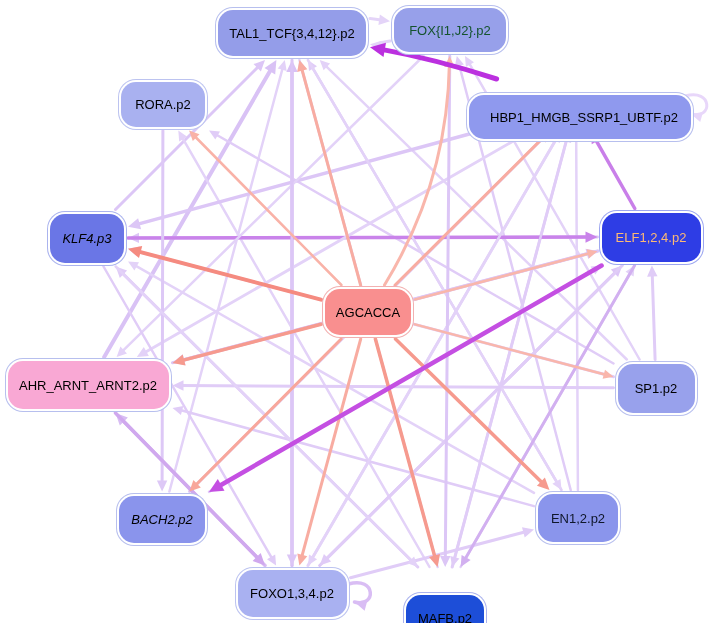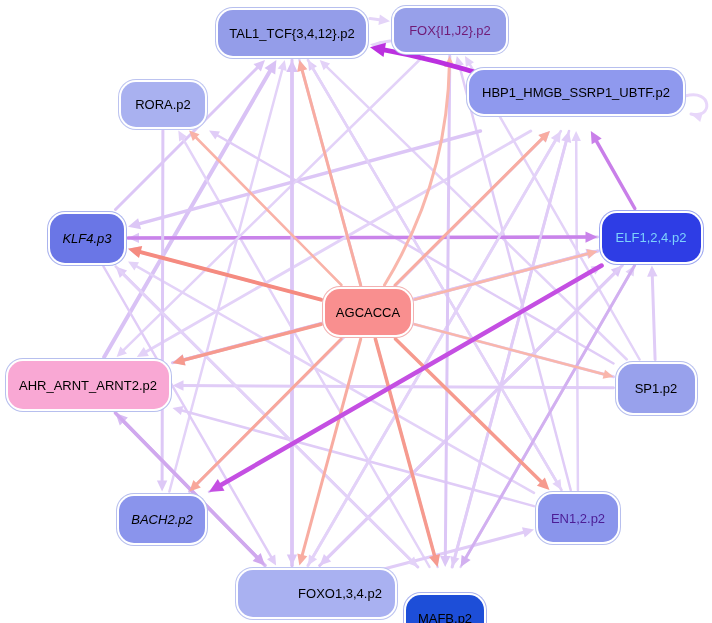--- a/index.html
+++ b/index.html
@@ -143,50 +143,50 @@
       <polygon points="209.0,491.9 217.8,479.1 224.5,490.7" fill="#c44fe2"></polygon>
       <path d="M 685 96 C 713 88 713 120 691 114" fill="none" stroke="#e8d7fa" stroke-width="3" stroke-linecap="round"></path>
       <polygon points="691.0,114.0 703.0,111.9 700.2,121.9" fill="#e8d7fa"></polygon>
       <path d="M 348.5 584 C 376.5 576 376.5 608 354.5 602" fill="none" stroke="#d9bdf4" stroke-width="3.5" stroke-linecap="round"></path>
       <polygon points="354.5,602.0 367.6,599.7 364.6,610.7" fill="#d9bdf4"></polygon>
     </svg>
   <div id="nodes">
       <div class="node" style="left: 218px; top: 10px; width: 148px; height: 46px; background: rgb(148, 157, 233); color: rgb(0, 0, 0); box-shadow: rgb(255, 255, 255) 0px 0px 0px 2px, rgb(183, 191, 238) 0px 0px 0px 3px;">
         <span class="lbl">TAL1_TCF{3,4,12}.p2</span>
       </div>
-      <div class="node" style="left: 394px; top: 8px; width: 112px; height: 44px; background: rgb(151, 160, 234); color: #701a75; box-shadow: rgb(255, 255, 255) 0px 0px 0px 2px, rgb(183, 191, 238) 0px 0px 0px 3px; border-radius: 12px;">
+      <div class="node" style="left: 394px; top: 8px; width: 112px; height: 44px; background: rgb(151, 160, 234); color: #14532d; box-shadow: rgb(255, 255, 255) 0px 0px 0px 2px, rgb(183, 191, 238) 0px 0px 0px 3px;">
         <span class="lbl">FOX{I1,J2}.p2</span>
       </div>
-      <div class="node" style="left: 469px; top: 70px; width: 214px; height: 44px; background: rgb(143, 153, 238); color: rgb(0, 0, 0); box-shadow: rgb(255, 255, 255) 0px 0px 0px 2px, rgb(183, 191, 238) 0px 0px 0px 3px;">
+      <div class="node" style="left: 469px; top: 95px; width: 214px; height: 44px; background: rgb(143, 153, 238); color: rgb(0, 0, 0); box-shadow: rgb(255, 255, 255) 0px 0px 0px 2px, rgb(183, 191, 238) 0px 0px 0px 3px; padding-left: 8px;">
         <span class="lbl">HBP1_HMGB_SSRP1_UBTF.p2</span>
       </div>
       <div class="node" style="left: 121px; top: 81.5px; width: 84px; height: 45px; background: rgb(169, 177, 240); color: rgb(0, 0, 0); box-shadow: rgb(255, 255, 255) 0px 0px 0px 2px, rgb(188, 195, 240) 0px 0px 0px 3px;">
         <span class="lbl">RORA.p2</span>
       </div>
       <div class="node" style="left: 50px; top: 213.5px; width: 74px; height: 49px; background: rgb(106, 118, 230); color: rgb(0, 0, 0); box-shadow: rgb(255, 255, 255) 0px 0px 0px 2px, rgb(170, 179, 238) 0px 0px 0px 3px; font-style: italic;">
         <span class="lbl">KLF4.p3</span>
       </div>
-      <div class="node" style="left: 601.5px; top: 212.5px; width: 99px; height: 49px; background: rgb(46, 61, 229); color: #7dd3fc; box-shadow: rgb(255, 255, 255) 0px 0px 0px 2px, rgb(156, 166, 240) 0px 0px 0px 3px;">
+      <div class="node" style="left: 601.5px; top: 212.5px; width: 99px; height: 49px; background: rgb(46, 61, 229); color: #fdba74; box-shadow: rgb(255, 255, 255) 0px 0px 0px 2px, rgb(156, 166, 240) 0px 0px 0px 3px;">
         <span class="lbl">ELF1,2,4.p2</span>
       </div>
       <div class="node" style="left: 325px; top: 289px; width: 86px; height: 46px; background: rgb(249, 143, 143); color: rgb(0, 0, 0); box-shadow: rgb(255, 255, 255) 0px 0px 0px 2px, rgb(242, 176, 176) 0px 0px 0px 3px;">
         <span class="lbl">AGCACCA</span>
       </div>
       <div class="node" style="left: 7.5px; top: 361px; width: 161px; height: 48px; background: #f9a8d4; color: rgb(0, 0, 0); box-shadow: rgb(255, 255, 255) 0px 0px 0px 2px, rgb(183, 191, 238) 0px 0px 0px 3px;">
         <span class="lbl">AHR_ARNT_ARNT2.p2</span>
       </div>
       <div class="node" style="left: 617.5px; top: 363.5px; width: 77px; height: 49px; background: rgb(152, 161, 236); color: rgb(0, 0, 0); box-shadow: rgb(255, 255, 255) 0px 0px 0px 2px, rgb(183, 191, 238) 0px 0px 0px 3px;">
         <span class="lbl">SP1.p2</span>
       </div>
       <div class="node" style="left: 119px; top: 495.5px; width: 86px; height: 47px; background: rgb(138, 148, 236); color: rgb(0, 0, 0); box-shadow: rgb(255, 255, 255) 0px 0px 0px 2px, rgb(183, 191, 238) 0px 0px 0px 3px; font-style: italic;">
         <span class="lbl">BACH2.p2</span>
       </div>
-      <div class="node" style="left: 538px; top: 494px; width: 80px; height: 48px; background: rgb(138, 149, 236); color: #4c1d95; box-shadow: rgb(255, 255, 255) 0px 0px 0px 2px, rgb(183, 191, 238) 0px 0px 0px 3px;">
+      <div class="node" style="left: 538px; top: 494px; width: 80px; height: 48px; background: rgb(138, 149, 236); color: #0f172a; box-shadow: rgb(255, 255, 255) 0px 0px 0px 2px, rgb(183, 191, 238) 0px 0px 0px 3px;">
         <span class="lbl">EN1,2.p2</span>
       </div>
-      <div class="node" style="left: 237.5px; top: 569.5px; width: 109px; height: 47px; background: rgb(169, 177, 241); color: rgb(0, 0, 0); box-shadow: rgb(255, 255, 255) 0px 0px 0px 2px, rgb(188, 195, 240) 0px 0px 0px 3px; padding-left: 48px;">
+      <div class="node" style="left: 237.5px; top: 569.5px; width: 109px; height: 47px; background: rgb(169, 177, 241); color: rgb(0, 0, 0); box-shadow: rgb(255, 255, 255) 0px 0px 0px 2px, rgb(188, 195, 240) 0px 0px 0px 3px;">
         <span class="lbl">FOXO1,3,4.p2</span>
       </div>
       <div class="node" style="left: 406px; top: 595px; width: 78px; height: 46px; background: #1d4ed8; color: rgb(0, 0, 0); box-shadow: rgb(255, 255, 255) 0px 0px 0px 2px, rgb(170, 179, 238) 0px 0px 0px 3px; text-align: right;">
         <span class="lbl">MAFB.p2</span>
       </div>
     </div>
 </div>
 
 </body></html>

